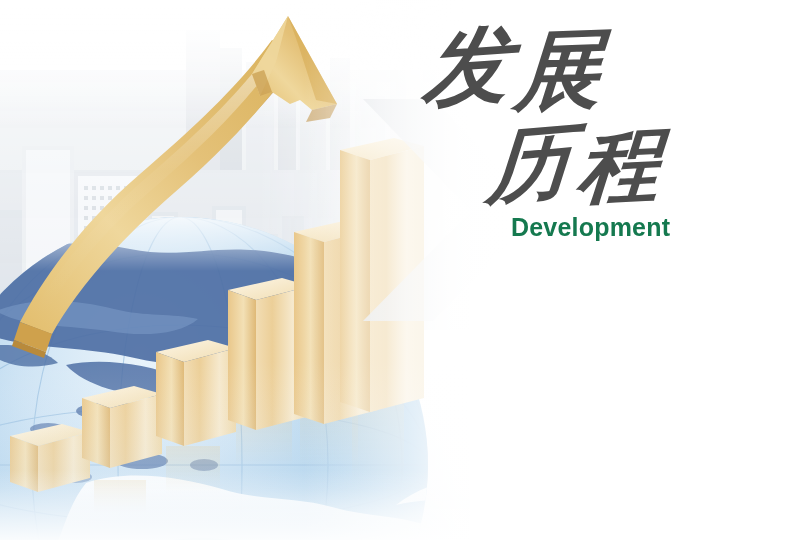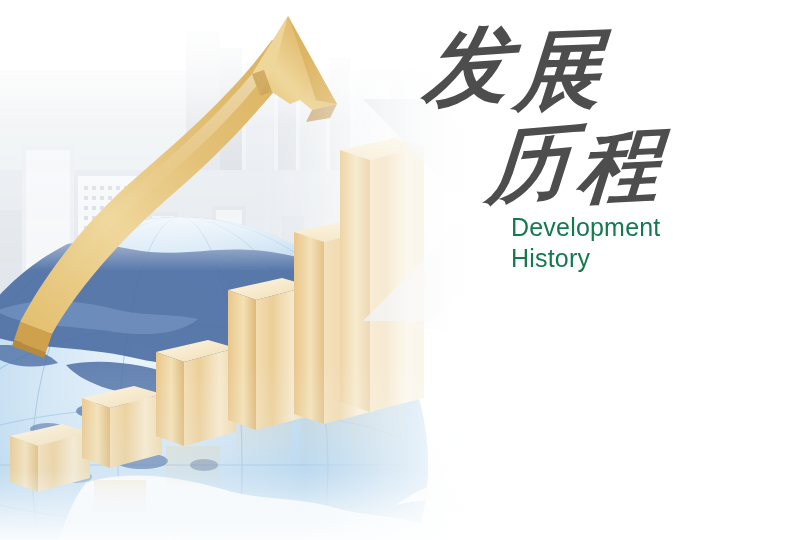--- a/index.html
+++ b/index.html
@@ -61,21 +61,21 @@
   #cn-line1 .cn-char{font-size:86px;line-height:86px;margin-right:6px;
      transform:skewX(-8deg) rotate(-4deg);}
   #cn-line1 .cn-char:nth-child(2){transform:skewX(-6deg) rotate(-2deg) translateY(4px);}
   #cn-line2 .cn-char{font-size:82px;line-height:82px;margin-right:8px;
      transform:skewX(-9deg) rotate(-5deg);}
   #cn-line2 .cn-char:nth-child(2){transform:skewX(-7deg) rotate(-3deg) translateY(2px);}
 
   #en-block{left:511px;top:212px;width:260px;}
   .en-line{
     font-family:"Liberation Sans",sans-serif;
-    font-weight:400;
+    font-weight:700;
     font-size:25px;
     line-height:31px;
     letter-spacing:.2px;
     color:#15794f;
   }
 </style>
 </head>
 <body>
 
 <div id="banner">
@@ -440,16 +440,15 @@
   <div class="titles" id="cn-line1">
     <span class="cn-char">发</span><span class="cn-char">展</span>
   </div>
 
   <div class="titles" id="cn-line2">
     <span class="cn-char">历</span><span class="cn-char">程</span>
   </div>
 
   <div class="titles" id="en-block">
     <div class="en-line">Development</div>
-    <div class="en-line">History</div>
   </div>
 
 </div>
 
 </body></html>

